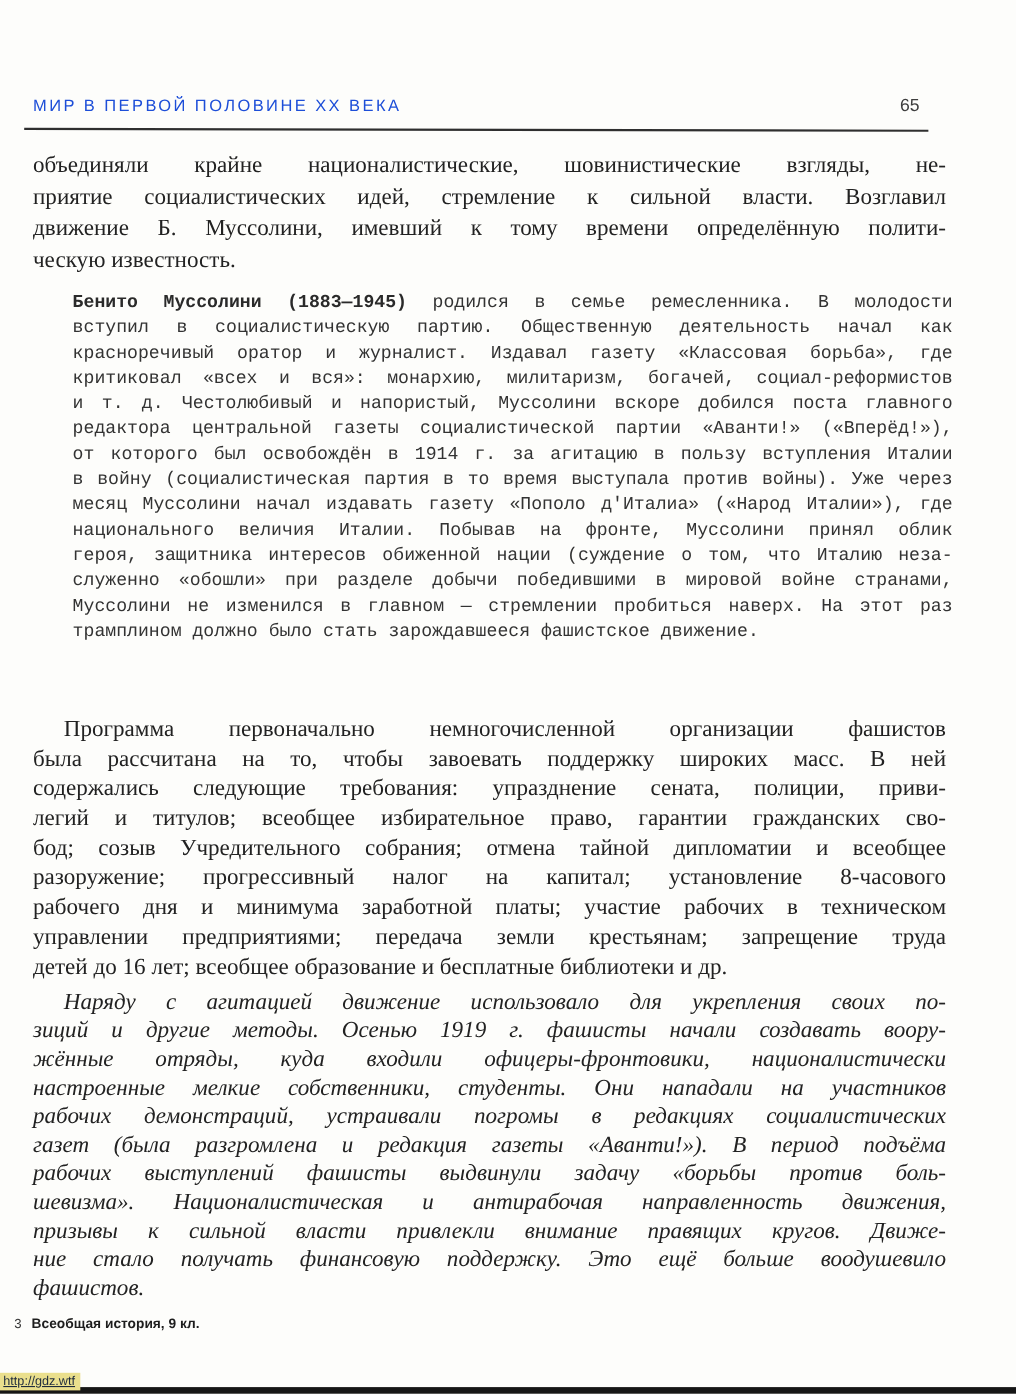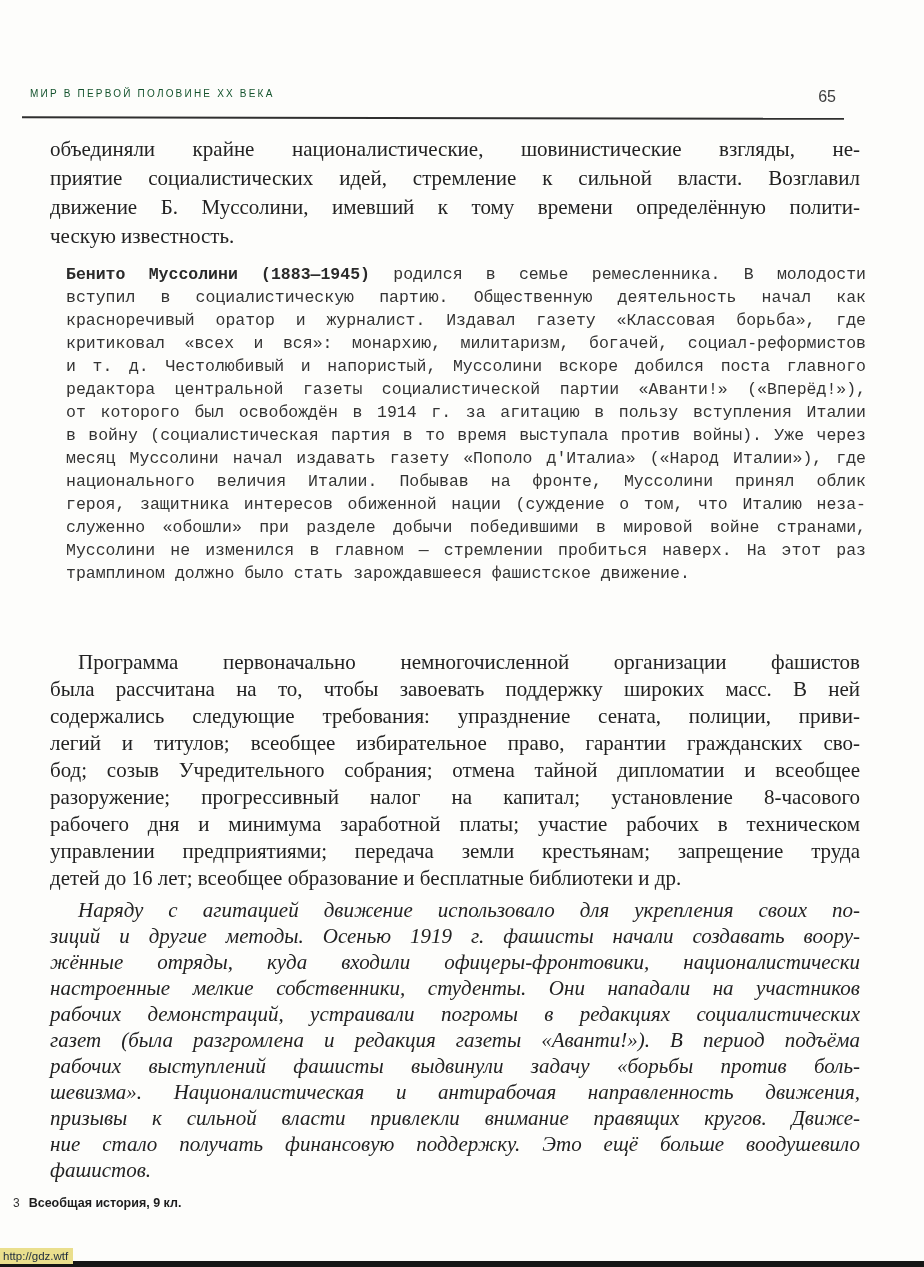--- a/index.html
+++ b/index.html
@@ -12,40 +12,40 @@
   .page{
     position:relative;
     width:924px;height:1267px;
     background:#fdfdfb;
     color:#262626;
   }
   
   .header{
     position:absolute;top:88px;left:30px;right:60px;
     font-family:"Liberation Sans", sans-serif;
-    font-size:10px;letter-spacing:2.2px;color:#14532d;
+    font-size:15px;letter-spacing:2.2px;color:#1d4ed8;
   }
   .page-number{
     position:absolute;top:88px;right:88px;
     font-family:"Liberation Sans", sans-serif;
     font-size:16px;color:#3e3e3e;letter-spacing:0;
   }
   .rule{
     position:absolute;top:117px;left:22px;width:822px;height:2px;
     background:#2f2f2f;transform:rotate(0.12deg);
   }
   
   .jline{
     text-align:justify;
     text-align-last:justify;
   }
   .jline.last{
     text-align-last:left;
   }
-  .para{position:absolute;left:30px;right:64px;margin-left:20px;}
+  .para{position:absolute;left:30px;right:64px;}
   .serif{
     font-family:"Liberation Serif", serif;
     font-size:21px;color:#222;
   }
   .p1{top:135px;line-height:29px;}
   .p2{top:649px;line-height:27px;}
   .p3{top:897px;line-height:26px;font-style:italic;}
   .indent-first .jline:first-child{text-indent:28px;}
   
   .bio{
@@ -63,20 +63,21 @@
   .footer .sig{font-size:12px;font-weight:normal;color:#333;}
   .footer .book{font-size:12.5px;font-weight:bold;}
   
   .watermark{
     position:absolute;top:1248px;left:0;
     background:#eadf8d;color:#1e2b3c;
     font-family:"Liberation Sans", sans-serif;
     font-size:11.5px;line-height:14px;
     padding:1px 5px 1px 3px;
     z-index:3;
+    text-decoration:underline;
   }
   .bottom-line{
     position:absolute;left:0;right:0;top:1261px;height:6px;
     background:#161616;z-index:2;
   }
 </style>
 </head>
 <body>
 
 <div class="page">

